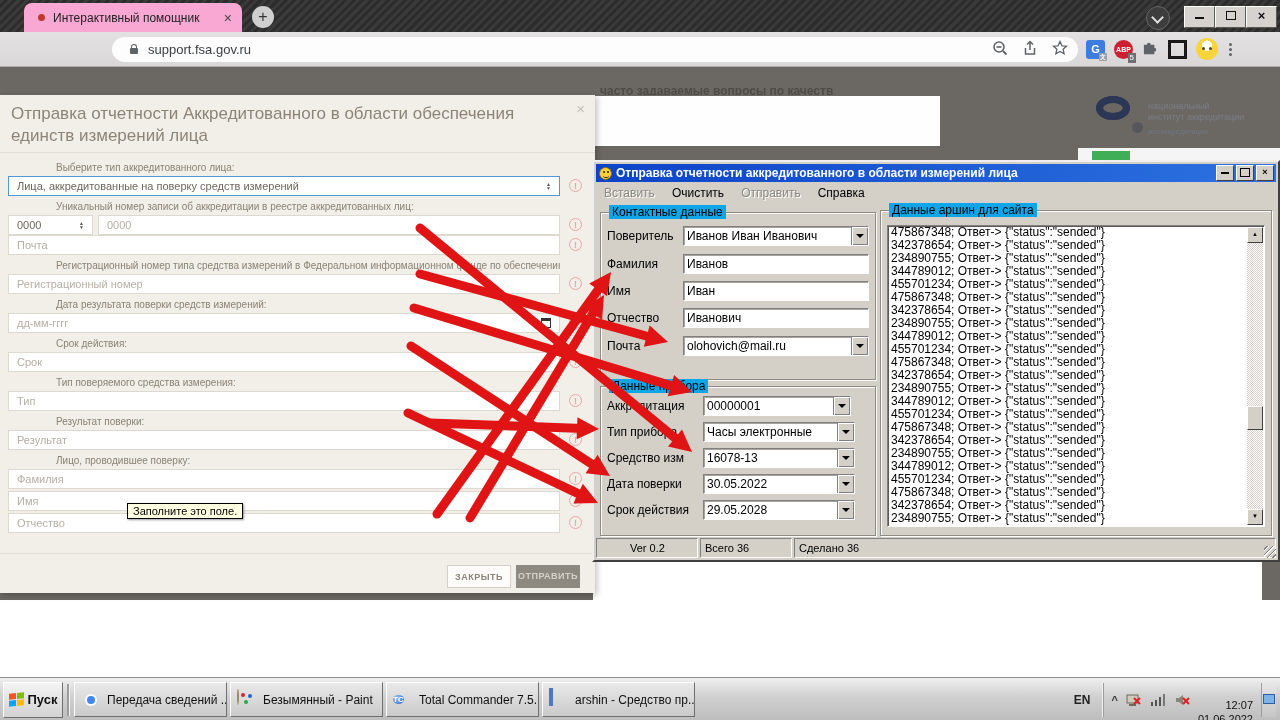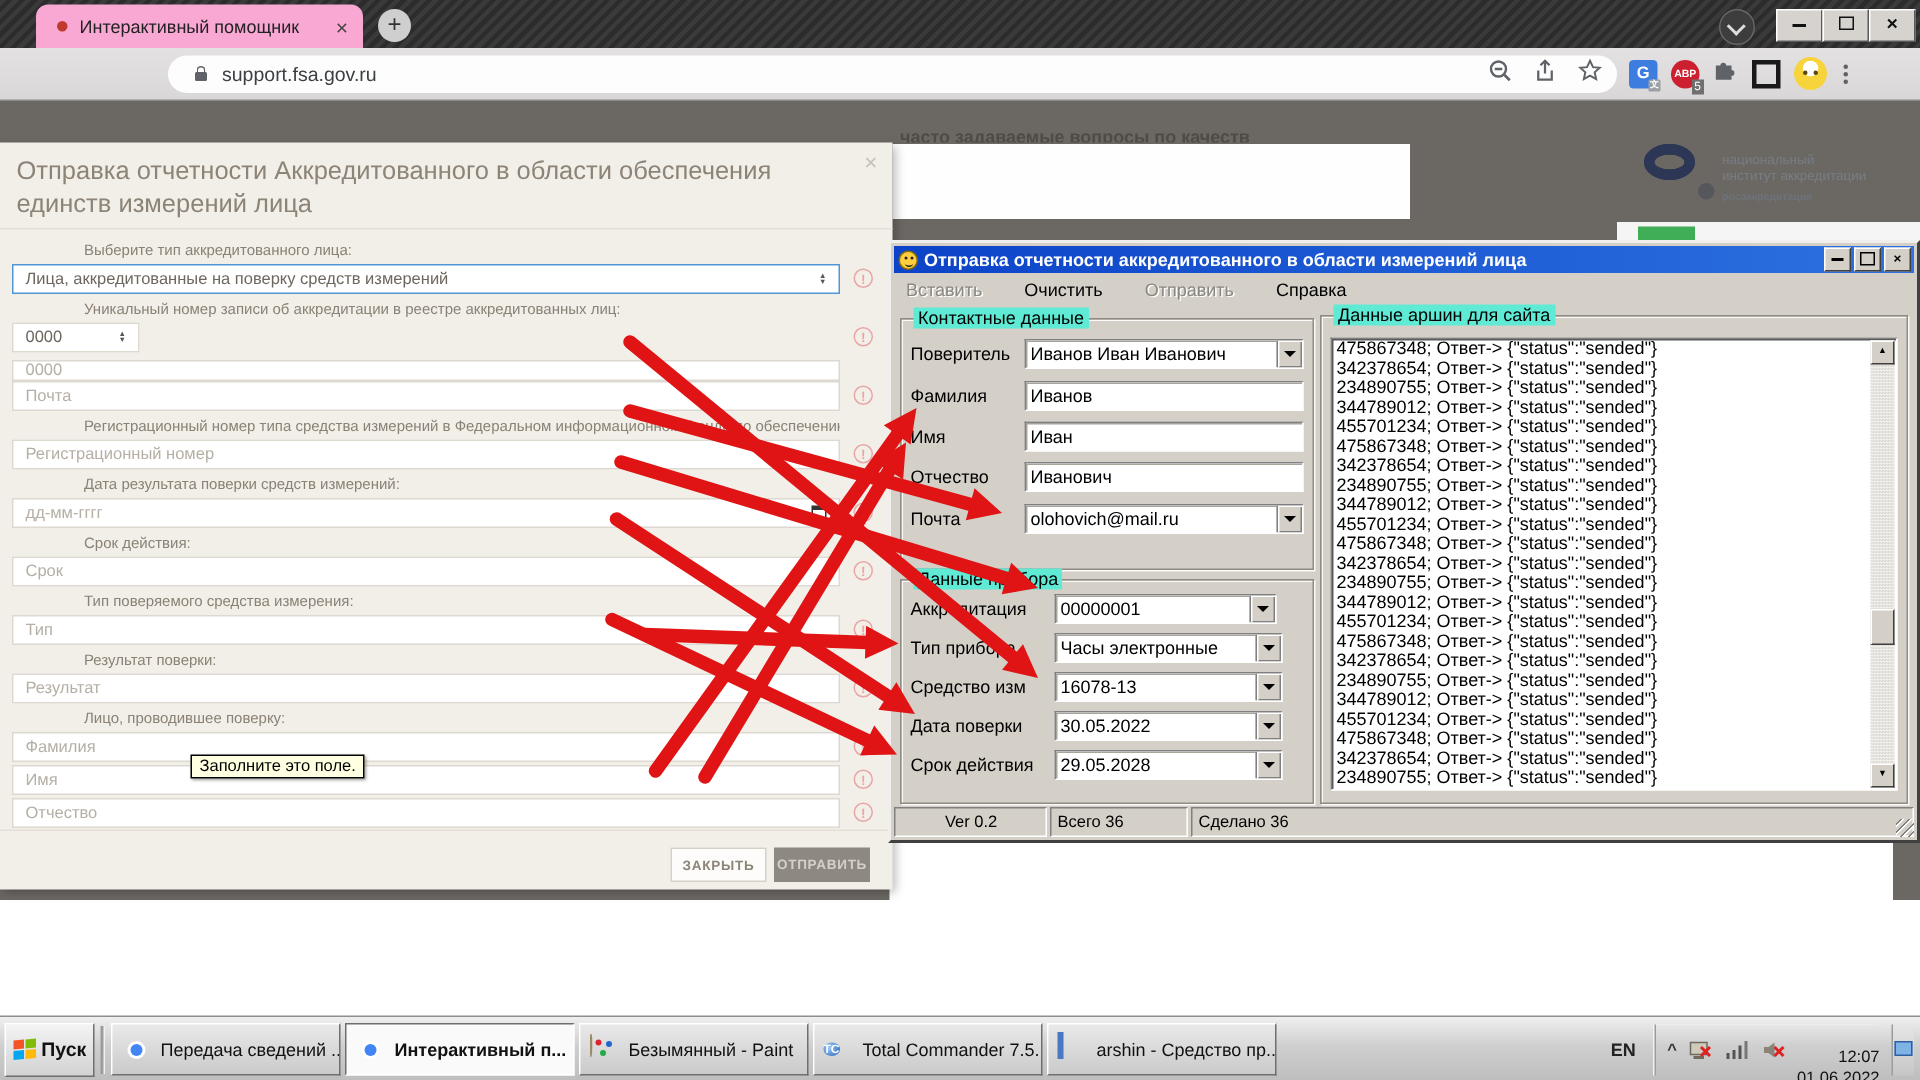--- a/index.html
+++ b/index.html
@@ -61,44 +61,44 @@
   .modal-divider{position:absolute;left:0;top:57px;width:595px;border-top:1px solid #e3dfd8;}
   .mform{position:absolute;left:8px;top:62px;width:552px;}
   .mlabel{font-size:10px;color:#8a8275;margin:5px 0 2px;line-height:12px;white-space:nowrap;overflow:hidden;padding-left:48px;}
   .mrow{position:relative;width:552px;}
   .minput{width:100%;height:20px;box-sizing:border-box;border:1px solid #ddd9d1;background:#fff;font-size:11px;color:#6d675e;padding:0 8px;display:flex;align-items:center;}
   .minput .ph{color:#b5afa5;}
   .mselect{border:1.5px solid #4f97d7;}
   .spin{margin-left:auto;display:flex;flex-direction:column;font-size:5px;color:#555;line-height:4px;}
   .warn{position:absolute;right:-22px;top:3px;width:13px;height:13px;border:1.5px solid #e9a6a6;border-radius:50%;color:#e9a6a6;font-size:9px;line-height:13px;text-align:center;box-sizing:border-box;font-weight:bold;}
   .cal-ic{margin-left:auto;width:10px;height:10px;border:1.5px solid #333;border-top-width:3px;box-sizing:border-box;}
-  .row2{display:flex;gap:5px;flex-direction:column;}
+  .row2{display:flex;gap:5px;}
   .row2 .small{width:85px;flex:none;}
   .row2 .big{flex:1;}
   .stack .minput{margin-bottom:2px;}
   .tooltip{position:absolute;left:127px;top:408px;background:#ffffe1;border:1px solid #000;font-size:11px;color:#000;padding:1px 5px;z-index:8;box-shadow:1px 1px 2px rgba(0,0,0,.4);}
   .mfooter-line{position:absolute;left:0;top:458px;width:595px;border-top:1px solid #e3dfd8;}
   .mbtn{position:absolute;top:470px;height:23px;font-size:9px;font-weight:bold;letter-spacing:.5px;text-align:center;line-height:23px;}
   .mbtn-close{left:447px;width:64px;background:#fdfcfa;border:1px solid #d4d0c8;color:#8a8578;box-sizing:border-box;}
   .mbtn-submit{left:516px;width:64px;background:#8d8880;color:#d5d1c9;}
 
   
   .dialog{left:592px;top:160px;width:688px;height:402px;background:#d4d0c8;z-index:6;border:2px solid;border-color:#f0efed #404040 #404040 #f0efed;box-sizing:border-box;font-size:12px;color:#000;}
   .dtitle{position:absolute;left:2px;top:2px;right:2px;height:18px;background:linear-gradient(90deg,#0c43c8,#2d72e0);display:flex;align-items:center;color:#fff;font-weight:bold;font-size:12px;padding-left:3px;}
   .dtitle .txt{margin-left:4px;white-space:nowrap;overflow:hidden;}
   .smiley{width:13px;height:13px;border-radius:50%;background:#ffcf3d;position:relative;flex:none;border:1px solid #8a6d00;box-sizing:border-box;}
   .smiley:before{content:"";position:absolute;left:3px;top:3px;width:2px;height:2px;border-radius:50%;background:#222;box-shadow:4px 0 0 #222;}
   .smiley:after{content:"";position:absolute;left:3px;top:6px;width:6px;height:3px;border-bottom:1.5px solid #222;border-radius:0 0 6px 6px;}
   .dbtns{margin-left:auto;display:flex;gap:2px;padding-right:2px;}
   .dbtn{width:16px;height:14px;background:#d4d0c8;border:1px solid;border-color:#fff #404040 #404040 #fff;font-size:9px;line-height:12px;text-align:center;color:#000;font-weight:bold;}
-  .dmenu{position:absolute;left:4px;top:22px;height:18px;display:flex;gap:16px;align-items:center;}
+  .dmenu{position:absolute;left:4px;top:22px;height:18px;display:flex;gap:5px;align-items:center;}
   .menu-item{padding:0 6px;font-size:12px;}
   .menu-item.disabled{color:#8b8880;text-shadow:1px 1px 0 #fff;}
   .grp{position:absolute;border:1px solid #8f8c83;box-shadow:1px 1px 0 #fbfaf8,inset 1px 1px 0 #fbfaf8;}
-  .grp-cap{position:absolute;top:-8px;left:8px;background:#5eead4;padding:0 3px;font-size:12px;line-height:14px;}
+  .grp-cap{position:absolute;top:-8px;left:8px;background:#0ea5e9;padding:0 3px;font-size:12px;line-height:14px;}
   .grp-contact{left:6px;top:50px;width:274px;height:166px;}
   .grp-device{left:6px;top:224px;width:274px;height:148px;}
   .grp-arshin{left:286px;top:48px;width:390px;height:324px;}
   .drow{position:absolute;display:flex;align-items:center;}
   .dlabel{font-size:12px;white-space:nowrap;}
   .tbox{background:#fff;border:1px solid;border-color:#808080 #fff #fff #808080;box-shadow:inset 1px 1px 0 #a8a49c;height:20px;box-sizing:border-box;display:flex;align-items:center;padding-left:3px;font-size:12px;overflow:hidden;gap:16px;}
   .combo-btn{margin-left:auto;width:16px;height:100%;background:#d4d0c8;border-left:1px solid #808080;box-shadow:inset 1px 1px 0 #fff,inset -1px -1px 0 #808080;display:flex;align-items:center;justify-content:center;flex:none;}
   .combo-btn i{width:0;height:0;border:4px solid transparent;border-top:4px solid #000;margin-top:4px;}
   .listbox{position:absolute;left:6px;top:14px;width:378px;height:302px;background:#fff;border:1px solid;border-color:#808080 #fff #fff #808080;box-shadow:inset 1px 1px 0 #5a5a5a;box-sizing:border-box;overflow:hidden;}
   .lrow{font-size:12px;line-height:13px;white-space:nowrap;padding-left:3px;color:#000;}
@@ -509,24 +509,20 @@
           <b style="background:#05a6f0"></b>
           <b style="background:#ffba08"></b>
       </span>
       <span>Пуск</span>
     </div>
     <div class="tsep"></div>
     <div id="taskbtns" style="display:flex;align-items:center;">
         <div class="taskbtn">
           <span class="ticon"><span class="chrome-o"></span></span>
           <span>Передача сведений ...</span>
-        </div>
-        <div class="taskbtn active">
-          <span class="ticon"><span class="chrome-o"></span></span>
-          <span>Интерактивный п...</span>
         </div>
         <div class="taskbtn">
           <span class="ticon"><span class="paint-o"></span></span>
           <span>Безымянный - Paint</span>
         </div>
         <div class="taskbtn">
           <span class="ticon"><span class="tc-o">TC</span></span>
           <span>Total Commander 7.5...</span>
         </div>
         <div class="taskbtn">

